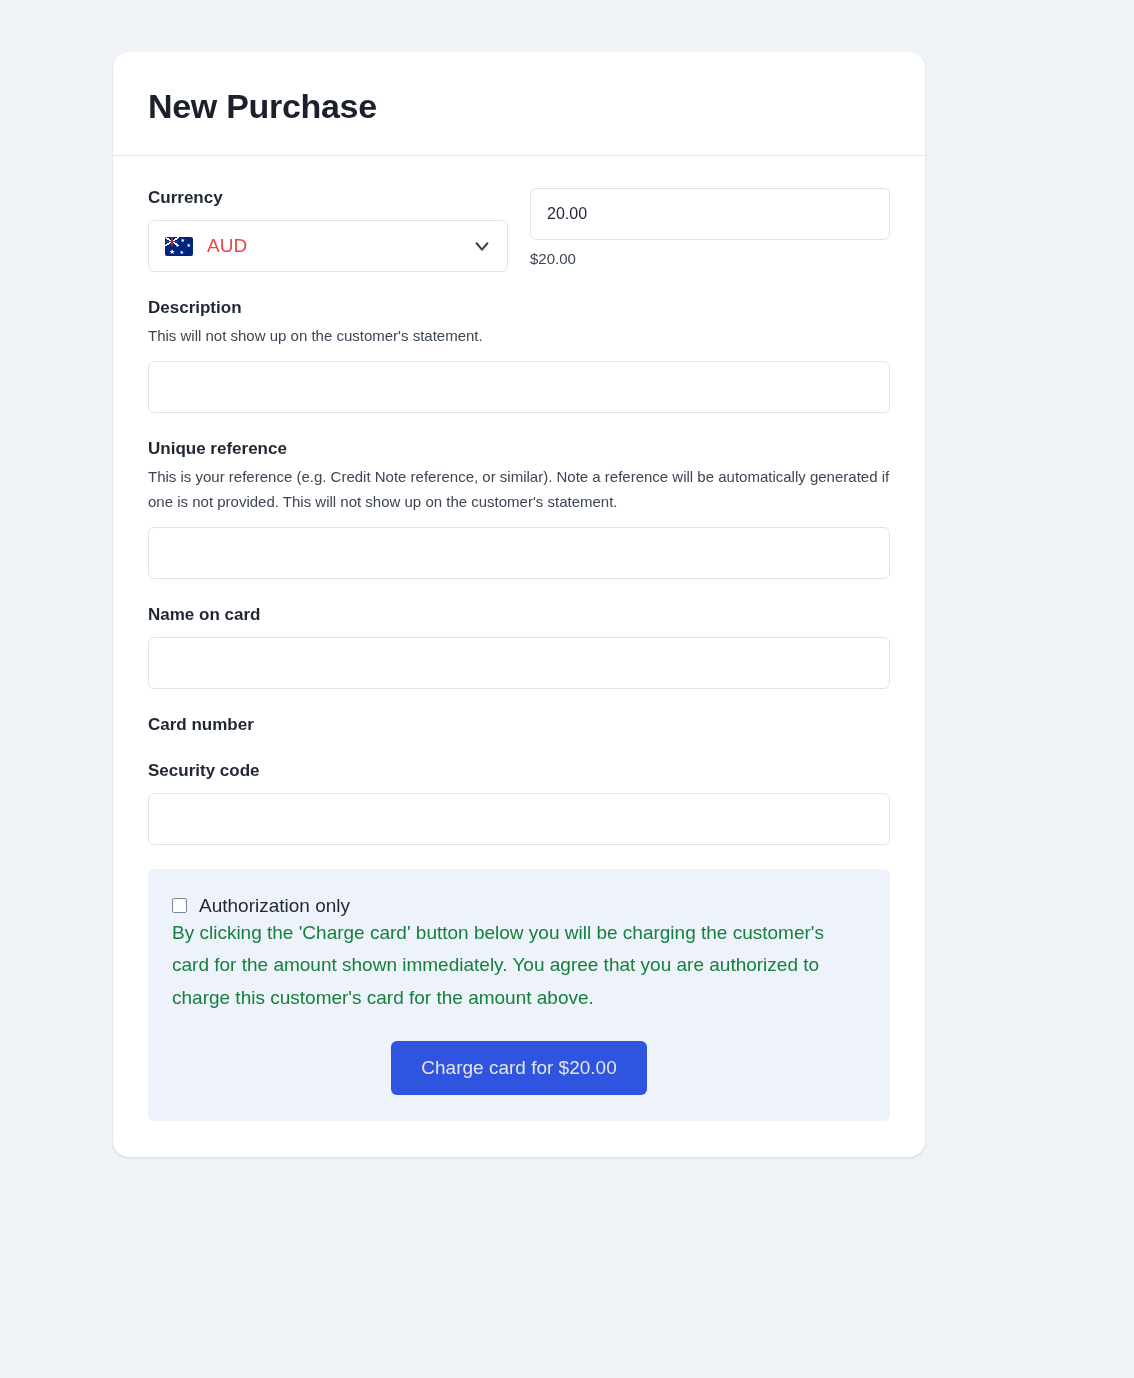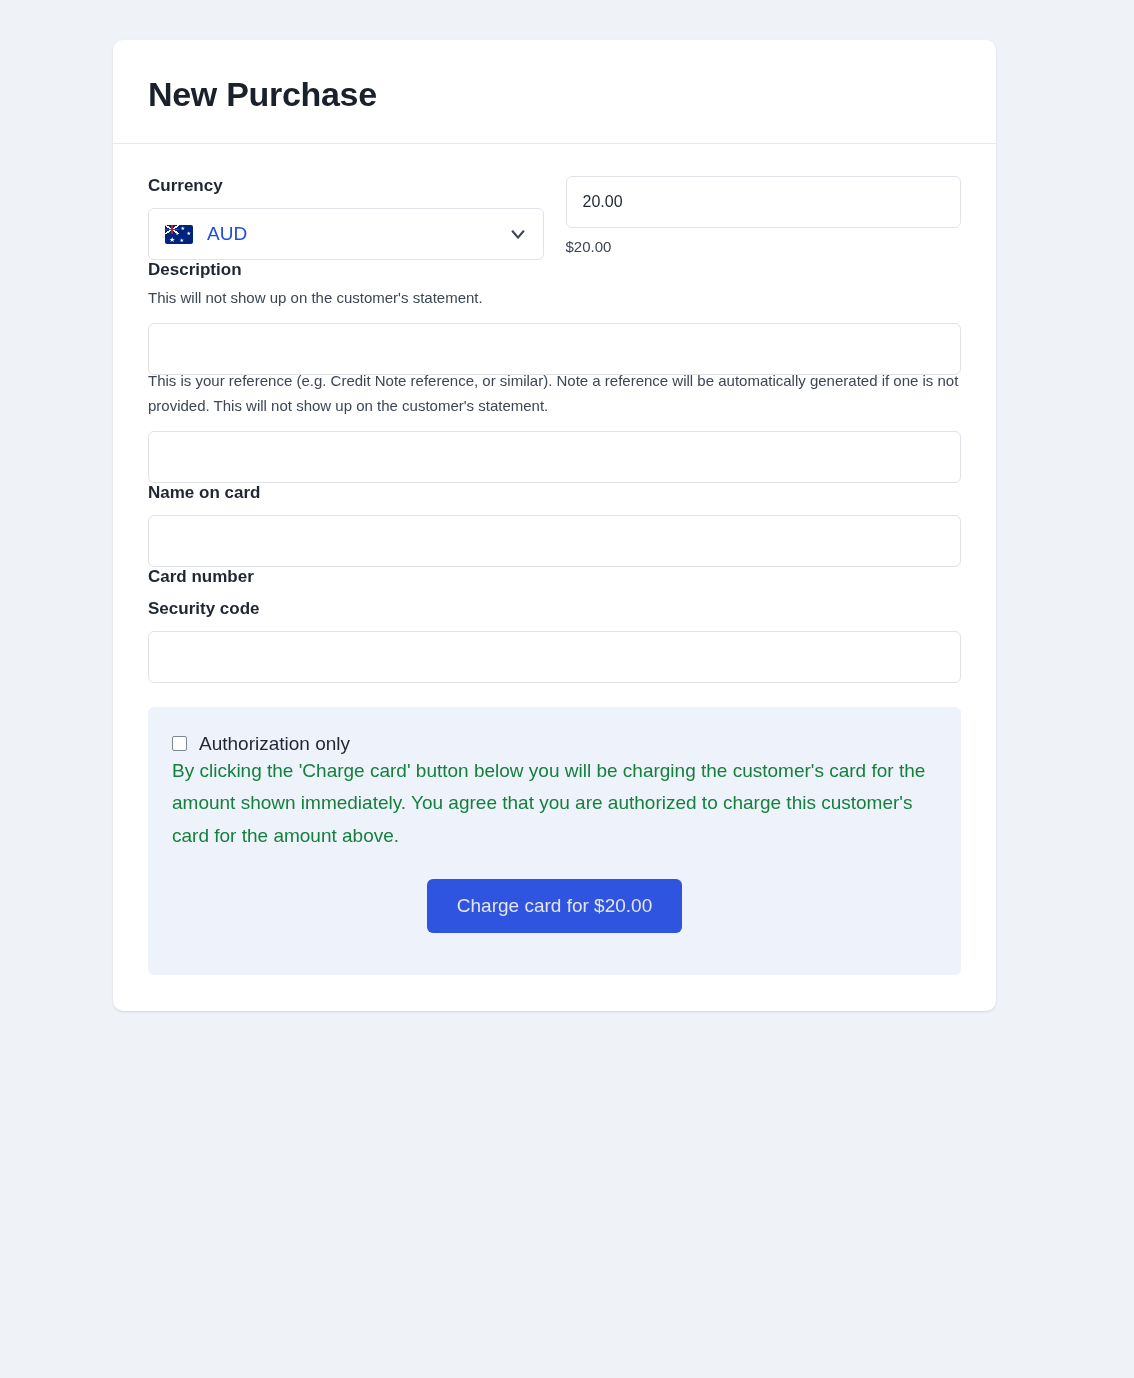--- a/index.html
+++ b/index.html
@@ -13,24 +13,24 @@
   }
   .page {
     width: 1134px;
     height: 1378px;
     position: relative;
     background: #eff3f8;
   }
   .card {
     position: absolute;
     left: 113px;
-    top: 40px;
-    width: 883px;
+    top: 52px;
+    width: 812px;
     background: #ffffff;
-    border-radius: 10px;
+    border-radius: 16px;
     box-shadow: 0 1px 3px rgba(16,24,40,0.08), 0 1px 2px rgba(16,24,40,0.06);
     overflow: hidden;
   }
   .card-header {
     padding: 36px 35px 30px 35px;
     border-bottom: 1px solid #e7ebf0;
   }
   .card-title {
     font-size: 34px;
     font-weight: bold;
@@ -126,40 +126,40 @@
     color: #fff;
     font-size: 7px;
     line-height: 7px;
   }
   .flag .star-s1 { position: absolute; right: 8px; top: 1px; color:#fff; font-size:5px; line-height:5px;}
   .flag .star-s2 { position: absolute; right: 2px; top: 6px; color:#fff; font-size:5px; line-height:5px;}
   .flag .star-s3 { position: absolute; right: 9px; bottom: 1px; color:#fff; font-size:5px; line-height:5px;}
   .flag .star-s4 { position: absolute; right: 14px; top: 7px; color:#fff; font-size:4px; line-height:4px;}
   .select-value {
     font-size: 19px;
-    color: #1d4ed8;
+    color: #ef4444;
     flex: 1 1 auto;
   }
   .chevron {
     width: 18px;
     height: 18px;
     flex: 0 0 auto;
     color: #3d4756;
   }
   .hint {
     font-size: 15px;
     color: #3c4654;
     margin-top: 10px;
   }
-  .block { }
+  .block { margin-top: 26px; }
   .notice {
     margin-top: 24px;
     background: #eef2fb;
     border-radius: 6px;
-    padding: 26px 24px 42px 24px;
+    padding: 26px 24px 26px 24px;
   }
   .checkbox-row {
     display: flex;
     align-items: center;
     gap: 12px;
   }
   .checkbox {
     width: 15px;
     height: 15px;
     border: 1px solid #7d8794;
@@ -228,20 +228,21 @@
         </div>
       </div>
 
       <div class="block">
         <label class="field-label">Description</label>
         <div class="field-help">This will not show up on the customer's statement.</div>
         <input class="text-input" type="text" placeholder="" style="">
       </div>
 
       <div class="block">
+        <label class="field-label">Unique reference</label>
         <div class="field-help">This is your reference (e.g. Credit Note reference, or similar). Note a reference will be automatically generated if one is not provided. This will not show up on the customer's statement.</div>
         <input class="text-input" type="text" placeholder="" style="">
       </div>
 
       <div class="block">
         <label class="field-label">Name on card</label>
         <input class="text-input" type="text" placeholder="" style="">
       </div>
 
       <div class="block">

